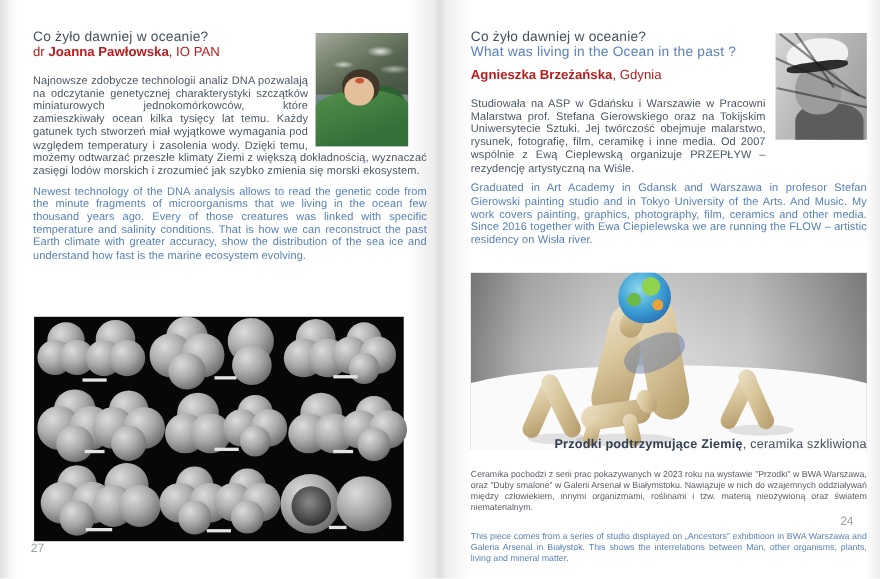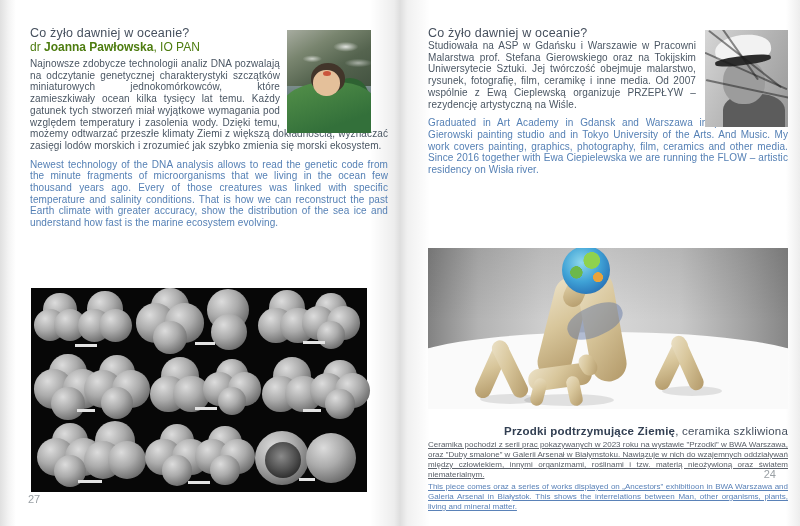--- a/index.html
+++ b/index.html
@@ -12,21 +12,21 @@
   .gutter{position:absolute;left:370px;top:0;width:60px;height:526px;
        background:linear-gradient(90deg,rgba(0,0,0,0) 0%,rgba(0,0,0,0.07) 40%,rgba(0,0,0,0.13) 50%,rgba(0,0,0,0.06) 62%,rgba(0,0,0,0) 100%);}
   .page{position:absolute;top:0;height:526px;}
   .page-left{left:14px;width:376px;}
   .page-right{left:425px;width:375px;}
   .col{position:absolute;top:26px;}
   .page-left .col{left:16px;width:358px;}
   .page-right .col{left:3px;width:360px;}
   .title-pl{font-size:12.5px;line-height:14px;color:#46505e;letter-spacing:.2px;}
   .title-en{font-size:12.5px;line-height:14px;color:#5a82b8;letter-spacing:.2px;margin-bottom:7px;}
-  .author{font-size:12px;line-height:14px;color:#4d7c0f;margin-bottom:4px;}
+  .author{font-size:12px;line-height:14px;color:#b91c1c;margin-bottom:14px;}
   .author b{font-weight:bold;}
   .para{font-size:10px;line-height:11.7px;text-align:justify;letter-spacing:.1px;}
   .para + .para{margin-top:7px;}
   .para-pl{color:#4a5663;}
   .para-en{color:#5580b5;}
   .wrap-spacer{float:right;}
   .page-left .wrap-spacer{width:108px;height:62px;}
   .page-right .wrap-spacer{width:92px;height:60px;}
   .photo{position:absolute;overflow:hidden;}
   .pagenum{position:absolute;font-size:11px;color:#9aa0a5;}
@@ -84,28 +84,28 @@
   .sc-c-drape{position:absolute;left:138px;top:58px;width:58px;height:30px;background:rgba(92,112,162,.45);border-radius:45%;transform:rotate(-24deg);}
   .sc-x1a{left:236px;top:88px;width:15px;height:56px;border-radius:8px;transform:rotate(26deg);}
   .sc-x1b{left:252px;top:86px;width:15px;height:58px;border-radius:8px;transform:rotate(-24deg);}
   .sc-x2a{left:56px;top:92px;width:16px;height:60px;border-radius:8px;transform:rotate(24deg);}
   .sc-x2b{left:74px;top:90px;width:16px;height:62px;border-radius:8px;transform:rotate(-26deg);}
   .sc-f-body{left:100px;top:118px;width:64px;height:22px;border-radius:12px;transform:rotate(-8deg);}
   .sc-f-leg1{left:104px;top:130px;width:13px;height:28px;border-radius:7px;transform:rotate(14deg);}
   .sc-f-leg2{left:140px;top:128px;width:13px;height:30px;border-radius:7px;transform:rotate(-12deg);}
   .sc-f-head{left:152px;top:106px;width:16px;height:22px;border-radius:8px;transform:rotate(-30deg);}
   
-  .cap-block{position:absolute;left:3px;top:425px;width:360px;}
+  .cap-block{position:absolute;left:3px;top:398px;width:360px;}
   .cap-line{font-size:11.5px;line-height:13px;text-align:right;letter-spacing:.2px;}
   .cap-line .cap-b{font-weight:bold;}
   .cap-pl{color:#46505e;}
   .cap-pl .cap-b{color:#323f52;}
   .cap-en{color:#5a82b8;margin-top:2px;}
   .cap-en .cap-b{color:#4671ad;}
-  .cap-small{font-size:8px;line-height:10px;text-align:justify;margin-top:2px;text-decoration:underline;}
+  .cap-small{font-size:8px;line-height:10px;text-align:justify;margin-top:16px;}
   .cap-small-pl{color:#5a6069;}
   .cap-small-en{color:#5a82b8;}
   .pagenum-right{left:3px;top:468px;width:348px;text-align:right;}
 </style>
 </head>
 <body>
 
 <div class="edge-left"></div>
 <div class="edge-right"></div>
 <div class="gutter"></div>
@@ -235,20 +235,22 @@
       <div class="scalebar" style="left: 157px; top: 193px; width: 22px;"></div>
       <div class="scalebar" style="left: 268px; top: 190px; width: 16px;"></div>
     </div>
 
   <div class="pagenum" style="left:14px;top:493px;">27</div>
 </div>
 
 <div class="page page-right">
   <div class="col">
     <div class="title-pl">Co żyło dawniej w oceanie?</div>
+    <div class="title-en">What was living in the Ocean in the past ?</div>
+    <div class="author"><b>Agnieszka Brzeżańska</b><span>, Gdynia</span></div>
     <div class="para para-pl"><span class="wrap-spacer"></span><span>Studiowała na ASP w Gdańsku i Warszawie w Pracowni Malarstwa prof. Stefana Gierowskiego oraz na Tokijskim Uniwersytecie Sztuki. Jej twórczość obejmuje malarstwo, rysunek, fotografię, film, ceramikę i inne media. Od 2007 wspólnie z Ewą Cieplewską organizuje PRZEPŁYW – rezydencję artystyczną na Wiśle.</span></div>
     <div class="para para-en">Graduated in Art Academy in Gdansk and Warszawa in profesor Stefan Gierowski painting studio and in Tokyo University of the Arts. And Music. My work covers painting, graphics, photography, film, ceramics and other media. Since 2016 together with Ewa Ciepielewska we are running the FLOW – artistic residency on Wisła river.</div>
   </div>
 
   <div class="photo photo-right">
     <div class="pr-shoulder"></div>
     <div class="pr-face"></div>
     <div class="pr-cap"></div>
     <div class="pr-band"></div>
     <div class="pr-veil1"></div>
@@ -274,17 +276,17 @@
     <div class="sc-beige sc-f-body"></div>
     <div class="sc-beige sc-f-leg1"></div>
     <div class="sc-beige sc-f-leg2"></div>
     <div class="sc-beige sc-f-head"></div>
     <div class="sc-globe"></div>
   </div>
 
   <div class="cap-block">
     <div class="cap-line cap-pl"><span class="cap-b">Przodki podtrzymujące Ziemię</span><span>, ceramika szkliwiona</span></div>
     <div class="cap-small cap-small-pl">Ceramika pochodzi z serii prac pokazywanych w 2023 roku na wystawie ”Przodki” w BWA Warszawa, oraz ”Duby smalone” w Galerii Arsenał w Białymstoku. Nawiązuje w nich do wzajemnych oddziaływań między człowiekiem, innymi organizmami, roślinami i tzw. materią nieożywioną oraz światem niematerialnym.</div>
-    <div class="cap-small cap-small-en">This piece comes oraz a series of works displayed on „Ancestors” exhibitioon in BWA Warszawa and Galeria Arsenal in Białystok. This shows the interrelations between Man, other organisms, plants, living and mineral matter.</div>
+    <div class="cap-small cap-small-en">This piece comes from a series of studio displayed on „Ancestors” exhibitioon in BWA Warszawa and Galeria Arsenal in Białystok. This shows the interrelations between Man, other organisms, plants, living and mineral matter.</div>
   </div>
 
   <div class="pagenum pagenum-right">24</div>
 </div>
 
 </body></html>

